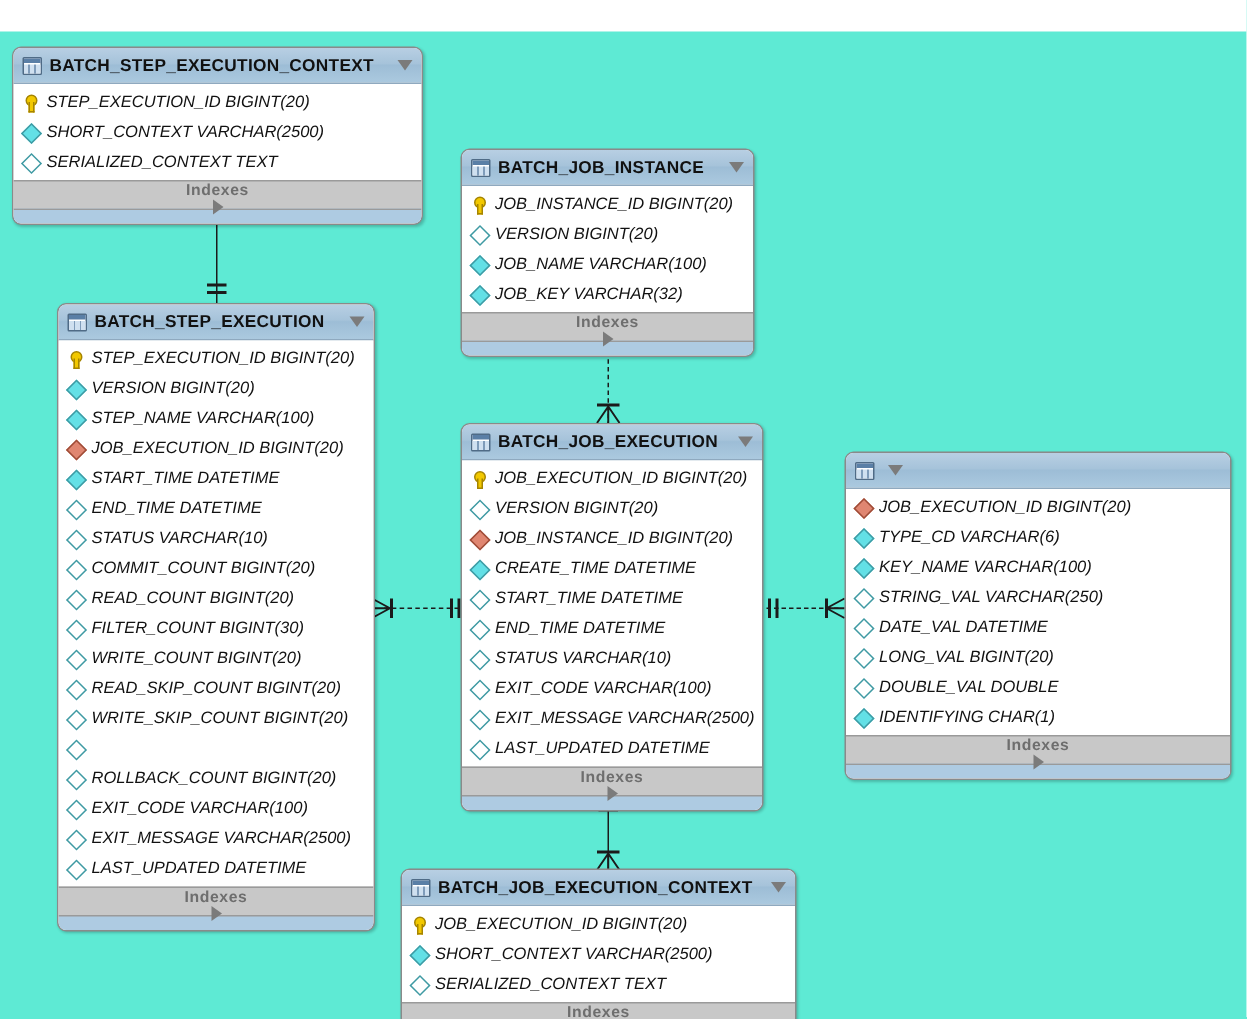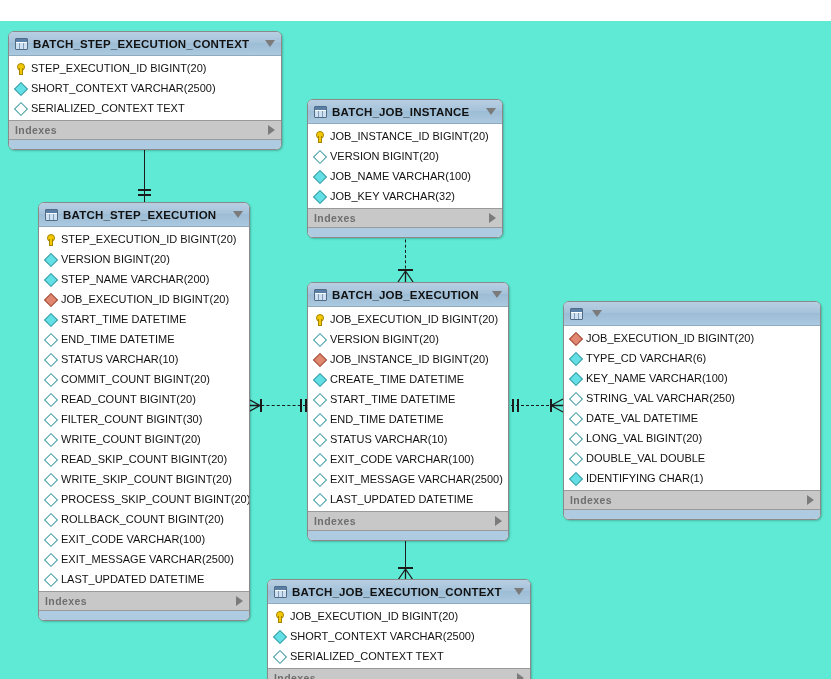--- a/index.html
+++ b/index.html
@@ -85,20 +85,21 @@
     display: flex;
     align-items: center;
     height: 20px;
     padding: 0 4px 0 6px;
     gap: 5px;
     white-space: nowrap;
   }
   .col-label {
     font-size: 11px;
     color: #111111;
+    font-style: italic;
   }
 
   
   .ico { flex: 0 0 auto; width: 11px; height: 13px; position: relative; }
 
   
   .ico.pk::before {
     content: "";
     position: absolute;
     left: 2px; top: 1px;
@@ -134,20 +135,21 @@
   .ent-indexes {
     height: 19px;
     display: flex;
     align-items: center;
     padding: 0 6px;
     background: #c8c8c8;
     border-top: 1px solid #9a9a9a;
     color: #6e6e6e;
     font-size: 10.5px;
     font-weight: bold;
+    flex-direction: column;
   }
   .ent-indexes .lbl { flex: 1 1 auto; letter-spacing: 0.4px; }
   .caret-right {
     width: 0; height: 0;
     border-top: 5px solid transparent;
     border-bottom: 5px solid transparent;
     border-left: 7px solid #7b7b7b;
   }
   .ent-footer {
     height: 10px;
@@ -307,21 +309,21 @@
           <div class="col-row">
             <span class="ico pk"></span>
             <span class="col-label">STEP_EXECUTION_ID BIGINT(20)</span>
           </div>
           <div class="col-row">
             <span class="ico dia filled"></span>
             <span class="col-label">VERSION BIGINT(20)</span>
           </div>
           <div class="col-row">
             <span class="ico dia filled"></span>
-            <span class="col-label">STEP_NAME VARCHAR(200)</span>
+            <span class="col-label">STEP_NAME VARCHAR(100)</span>
           </div>
           <div class="col-row">
             <span class="ico dia fk"></span>
             <span class="col-label">JOB_EXECUTION_ID BIGINT(20)</span>
           </div>
           <div class="col-row">
             <span class="ico dia filled"></span>
             <span class="col-label">START_TIME DATETIME</span>
           </div>
           <div class="col-row">
@@ -351,21 +353,20 @@
           <div class="col-row">
             <span class="ico dia hollow"></span>
             <span class="col-label">READ_SKIP_COUNT BIGINT(20)</span>
           </div>
           <div class="col-row">
             <span class="ico dia hollow"></span>
             <span class="col-label">WRITE_SKIP_COUNT BIGINT(20)</span>
           </div>
           <div class="col-row">
             <span class="ico dia hollow"></span>
-            <span class="col-label">PROCESS_SKIP_COUNT BIGINT(20)</span>
           </div>
           <div class="col-row">
             <span class="ico dia hollow"></span>
             <span class="col-label">ROLLBACK_COUNT BIGINT(20)</span>
           </div>
           <div class="col-row">
             <span class="ico dia hollow"></span>
             <span class="col-label">EXIT_CODE VARCHAR(100)</span>
           </div>
           <div class="col-row">

